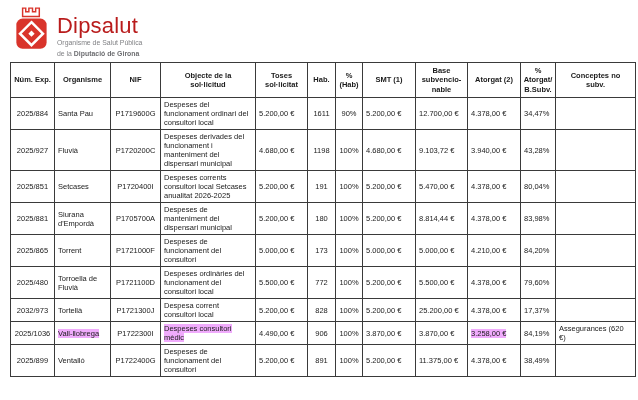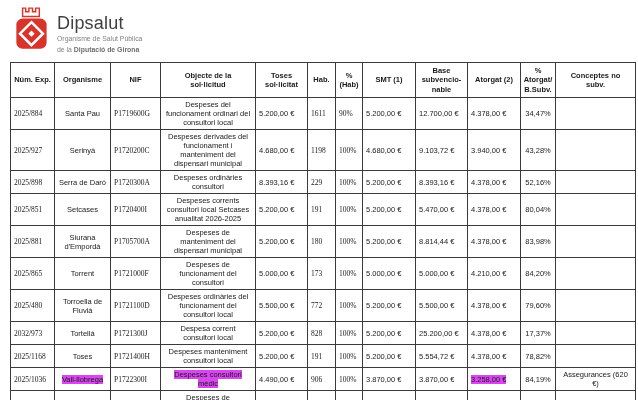--- a/index.html
+++ b/index.html
@@ -3,41 +3,41 @@
 <meta charset="utf-8">
 <style>
   html,body{margin:0;padding:0;background:#ffffff;}
   body{
     width:638px;height:400px;position:relative;overflow:hidden;
     font-family:"Liberation Sans", sans-serif;color:#1a1a1a;
   }
   
   .logo{position:absolute;left:14px;top:5px;display:flex;align-items:flex-start;}
   .logo-text{margin-left:7px;padding-top:9px;line-height:1.05;}
-  .logo-title{font-size:18px;color:#404040;letter-spacing:.2px;}
+  .logo-title{font-size:22px;color:#b91c1c;letter-spacing:.2px;}
   .logo-sub{font-size:6.9px;color:#808184;margin-top:2px;line-height:1.25;}
   .logo-sub b{color:#6d6e71;}
   
   .doc-table{
     position:absolute;left:10px;top:62px;
     border-collapse:collapse;table-layout:fixed;width:625px;
     font-size:7.5px;line-height:1.2;
   }
   .doc-table th,.doc-table td{
     border:1px solid #3a3a3a;padding:2px 3px;vertical-align:middle;
     overflow:hidden;word-wrap:break-word;
   }
   .doc-table th{
     font-weight:bold;text-align:center;white-space:pre-line;
     padding:3px 1px;line-height:1.25;
   }
-  .c-left{text-align:center;}
-  .c-center{text-align:left;font-family:Liberation Serif, serif;}
+  .c-left{text-align:left;}
+  .c-center{text-align:center;}
   .c-right{text-align:left;}
-  .hl{background:#d946ef;}
+  .hl{background:#f0abfc;}
 </style>
 </head>
 <body>
 
 <div class="logo">
   <svg width="36" height="48" viewBox="0 0 34 46">
 
     <path d="M8,11 L8,3 L11,3 L11,6.5 L14,6.5 L14,3 L17.5,3 L17.5,6.5 L20.5,6.5 L20.5,3 L24,3 L24,11 Z" fill="#ffffff" stroke="#d9342b" stroke-width="1.4"></path>
 
     <rect x="2" y="13" width="29" height="29" rx="6" fill="#d9342b"></rect>
@@ -102,44 +102,30 @@
         <td class="c-center">1611</td>
         <td class="c-center">90%</td>
         <td class="c-right">5.200,00 €</td>
         <td class="c-right">12.700,00 €</td>
         <td class="c-right">4.378,00 €</td>
         <td class="c-left">34,47%</td>
         <td class="c-left"></td>
       </tr>
       <tr>
         <td class="c-center">2025/927</td>
-        <td class="c-left">Serinyà</td>
+        <td class="c-left">Fluvià</td>
         <td class="c-center">P1720200C</td>
         <td class="c-left">Despeses derivades del funcionament i manteniment del dispensari municipal</td>
         <td class="c-right">4.680,00 €</td>
         <td class="c-center">1198</td>
         <td class="c-center">100%</td>
         <td class="c-right">4.680,00 €</td>
         <td class="c-right">9.103,72 €</td>
         <td class="c-right">3.940,00 €</td>
         <td class="c-left">43,28%</td>
-        <td class="c-left"></td>
-      </tr>
-      <tr>
-        <td class="c-center">2025/898</td>
-        <td class="c-left">Serra de Daró</td>
-        <td class="c-center">P1720300A</td>
-        <td class="c-left">Despeses ordinàries consultori</td>
-        <td class="c-right">8.393,16 €</td>
-        <td class="c-center">229</td>
-        <td class="c-center">100%</td>
-        <td class="c-right">5.200,00 €</td>
-        <td class="c-right">8.393,16 €</td>
-        <td class="c-right">4.378,00 €</td>
-        <td class="c-left">52,16%</td>
         <td class="c-left"></td>
       </tr>
       <tr>
         <td class="c-center">2025/851</td>
         <td class="c-left">Setcases</td>
         <td class="c-center">P1720400I</td>
         <td class="c-left">Despeses corrents consultori local Setcases anualitat 2026-2025</td>
         <td class="c-right">5.200,00 €</td>
         <td class="c-center">191</td>
         <td class="c-center">100%</td>
@@ -199,34 +185,20 @@
         <td class="c-right">5.200,00 €</td>
         <td class="c-center">828</td>
         <td class="c-center">100%</td>
         <td class="c-right">5.200,00 €</td>
         <td class="c-right">25.200,00 €</td>
         <td class="c-right">4.378,00 €</td>
         <td class="c-left">17,37%</td>
         <td class="c-left"></td>
       </tr>
       <tr>
-        <td class="c-center">2025/1168</td>
-        <td class="c-left">Toses</td>
-        <td class="c-center">P1721400H</td>
-        <td class="c-left">Despeses manteniment consultori local</td>
-        <td class="c-right">5.200,00 €</td>
-        <td class="c-center">191</td>
-        <td class="c-center">100%</td>
-        <td class="c-right">5.200,00 €</td>
-        <td class="c-right">5.554,72 €</td>
-        <td class="c-right">4.378,00 €</td>
-        <td class="c-left">78,82%</td>
-        <td class="c-left"></td>
-      </tr>
-      <tr>
         <td class="c-center">2025/1036</td>
         <td class="c-left"><span class="hl">Vall-llobrega</span></td>
         <td class="c-center">P1722300I</td>
         <td class="c-left"><span class="hl">Despeses consultori mèdic</span></td>
         <td class="c-right">4.490,00 €</td>
         <td class="c-center">906</td>
         <td class="c-center">100%</td>
         <td class="c-right">3.870,00 €</td>
         <td class="c-right">3.870,00 €</td>
         <td class="c-right"><span class="hl">3.258,00 €</span></td>

